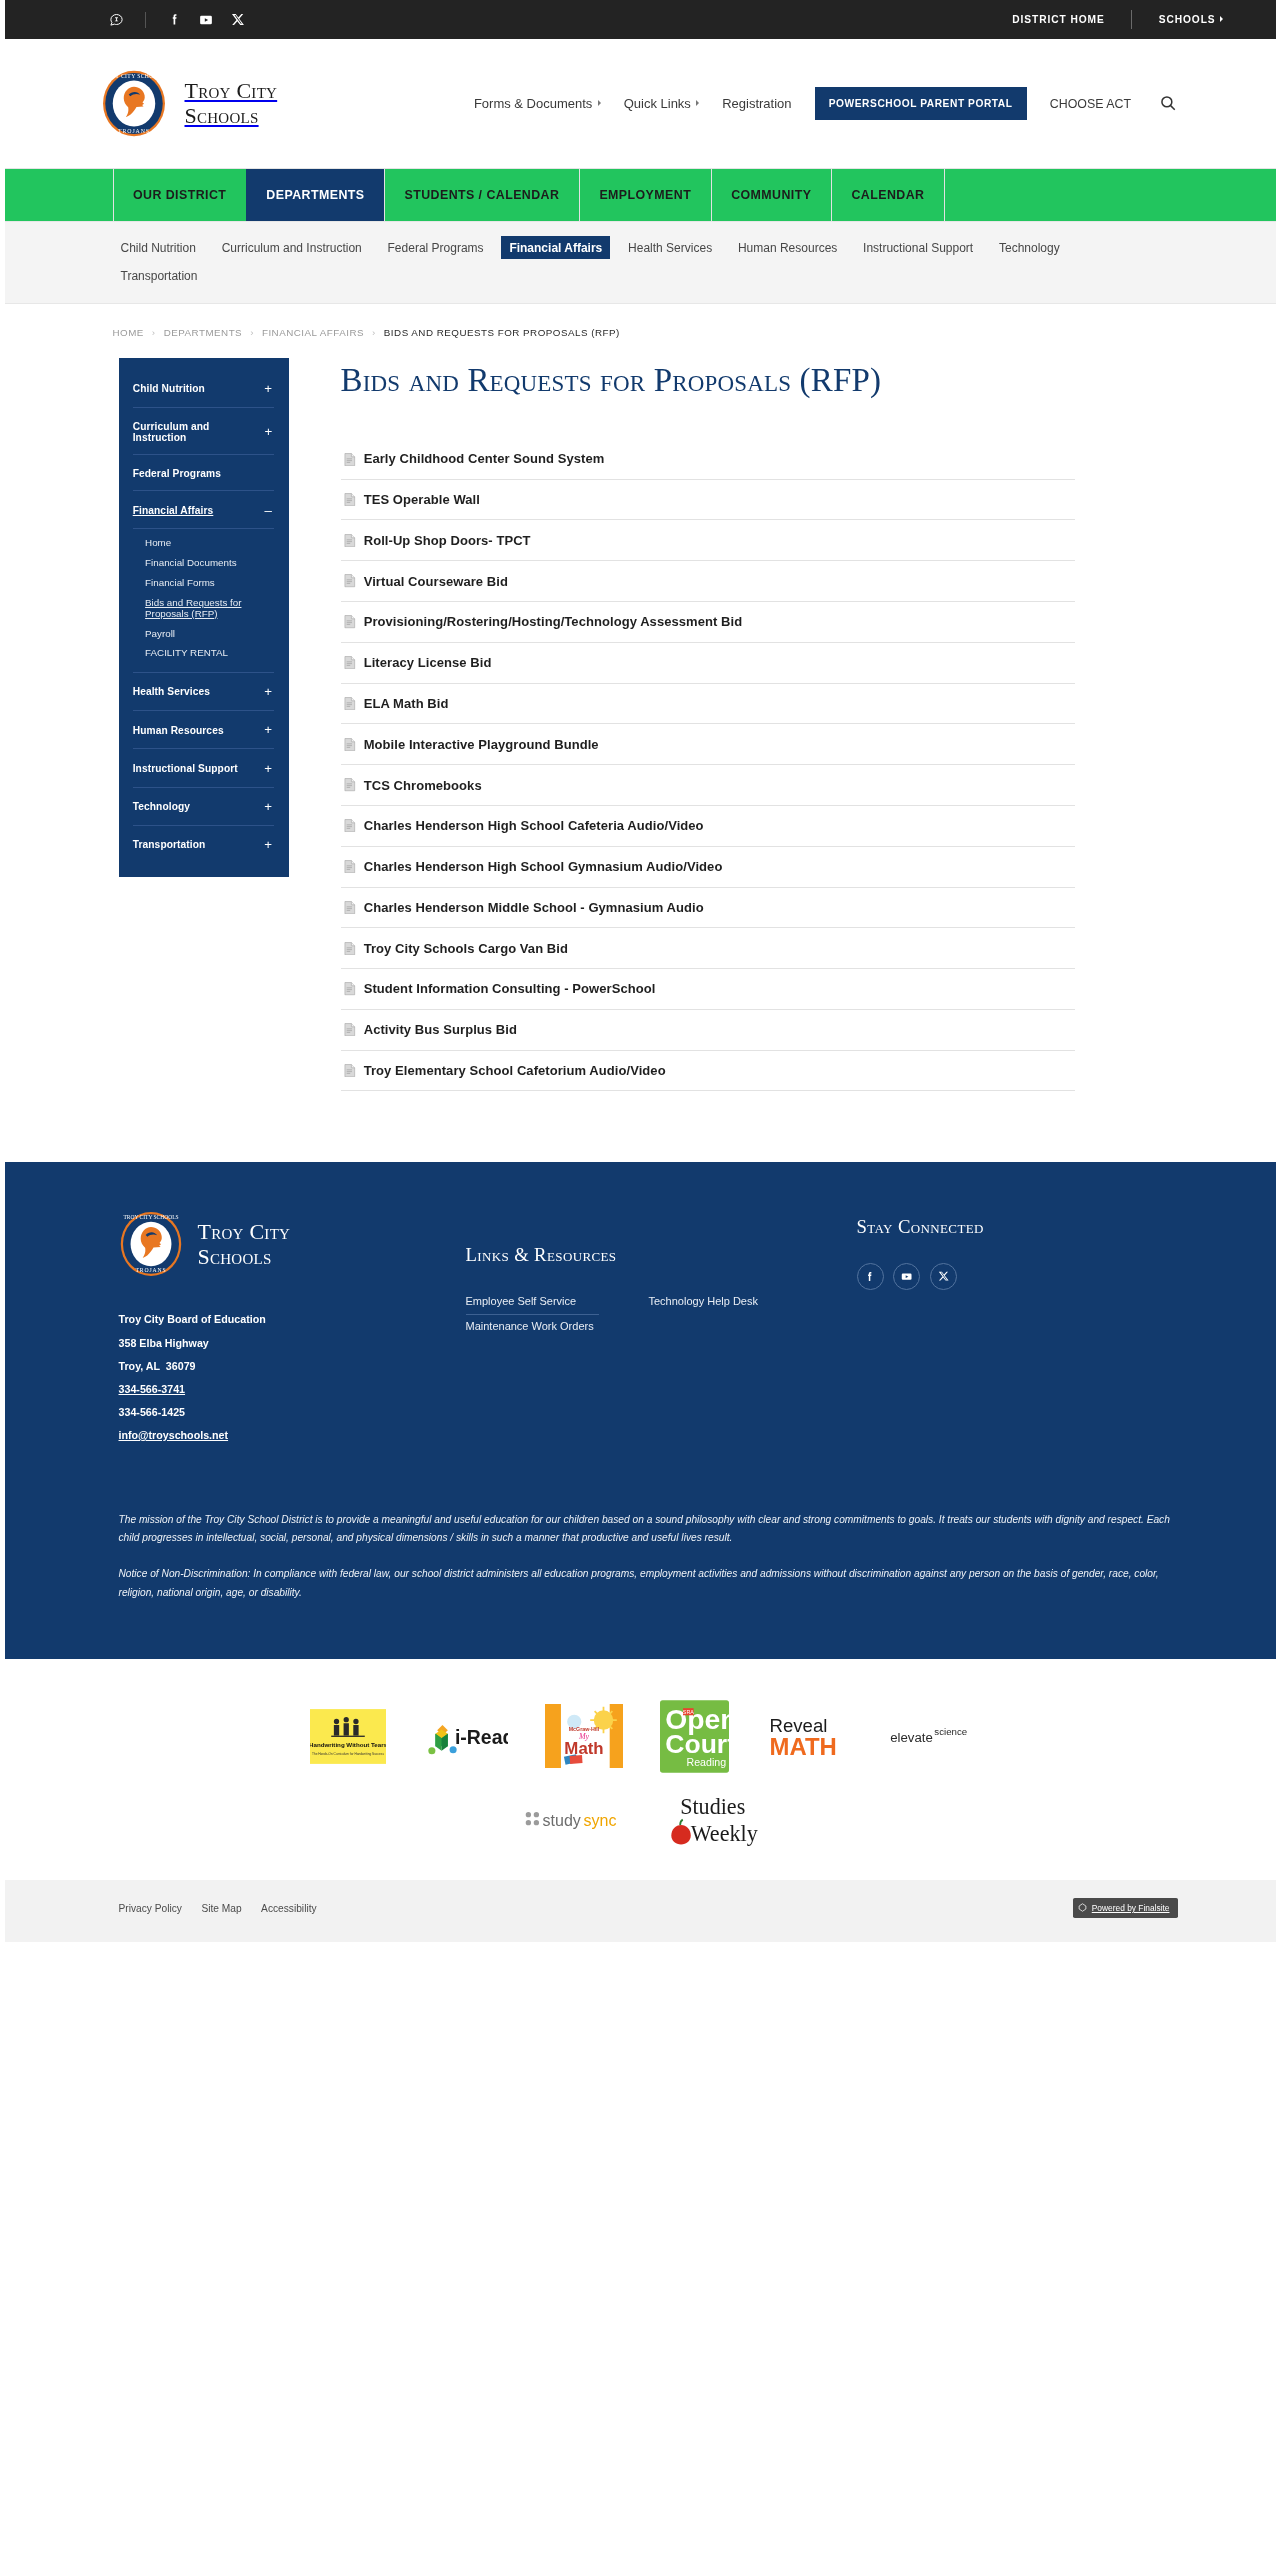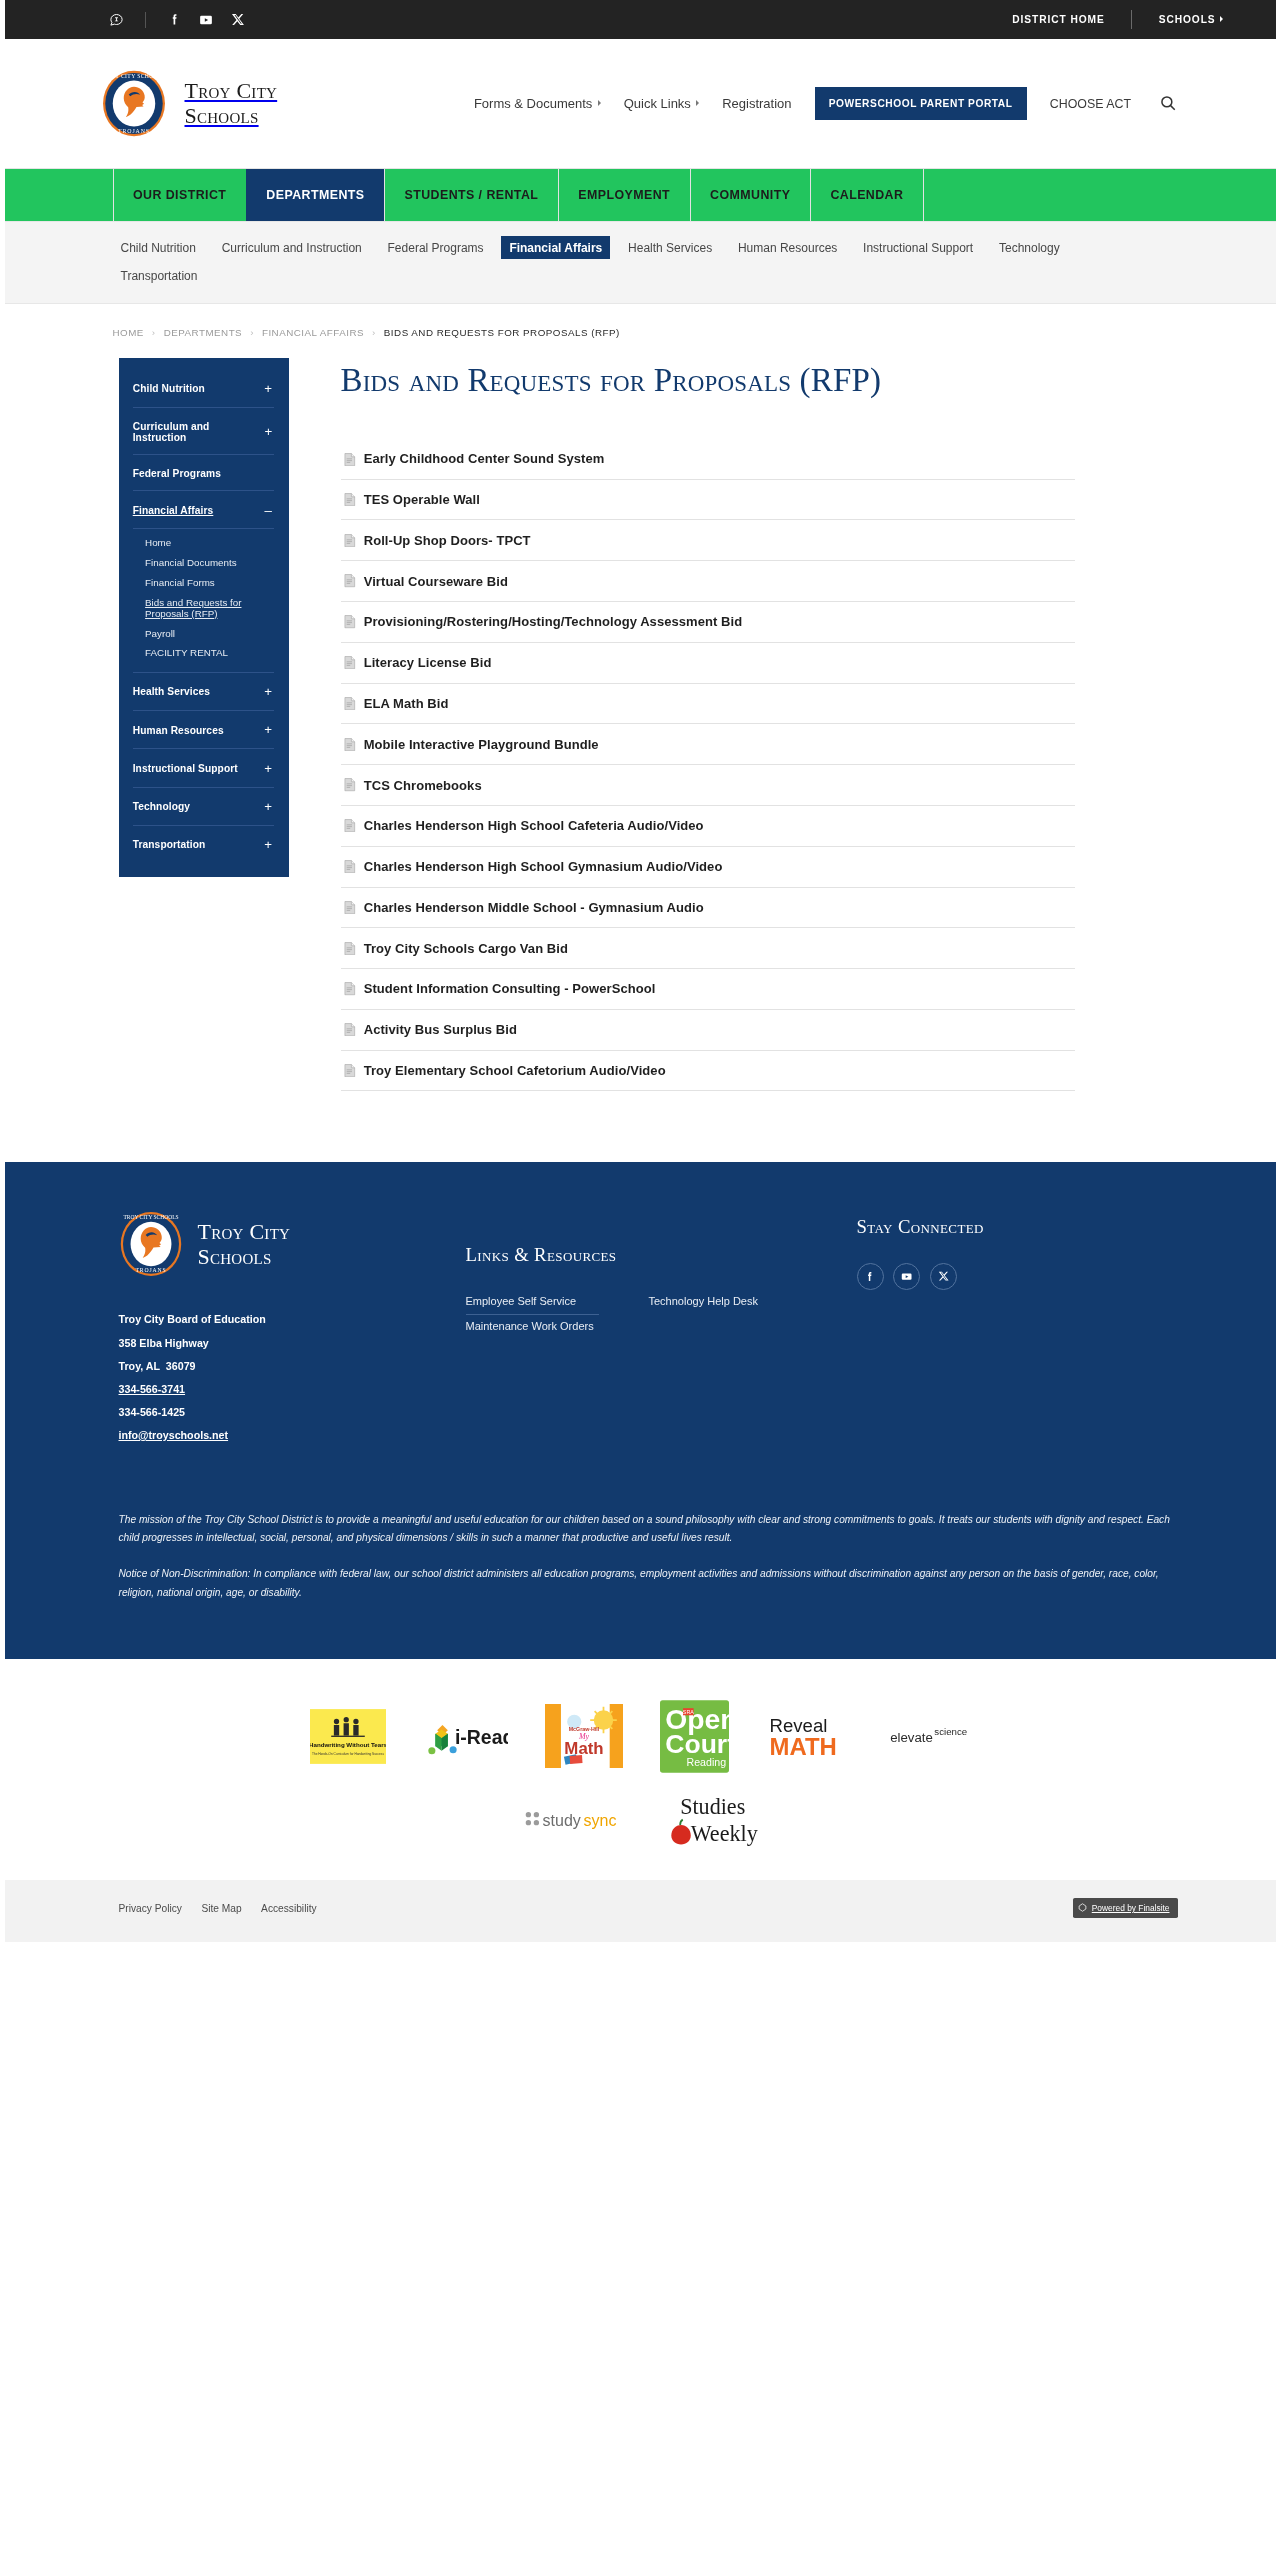--- a/index.html
+++ b/index.html
@@ -371,21 +371,21 @@
           <circle cx="10.5" cy="10.5" r="6.6"></circle>
             <path d="M15.5 15.5L21 21"></path>
         </svg>
       </button>
     </div>
   </div>
 
   <nav class="mainnav">
     <a class="mn-item" href="#">OUR DISTRICT</a>
     <a class="mn-item active" href="#">DEPARTMENTS</a>
-    <a class="mn-item" href="#">STUDENTS / RENTAL</a>
+    <a class="mn-item" href="#">STUDENTS / CALENDAR</a>
     <a class="mn-item" href="#">EMPLOYMENT</a>
     <a class="mn-item" href="#">COMMUNITY</a>
     <a class="mn-item" href="#">CALENDAR</a>
   </nav>
 
   <nav class="subnav">
     <a class="sn-item" href="#">Child Nutrition</a>
     <a class="sn-item" href="#">Curriculum and Instruction</a>
     <a class="sn-item" href="#">Federal Programs</a>
     <a class="sn-item active" href="#">Financial Affairs</a>

